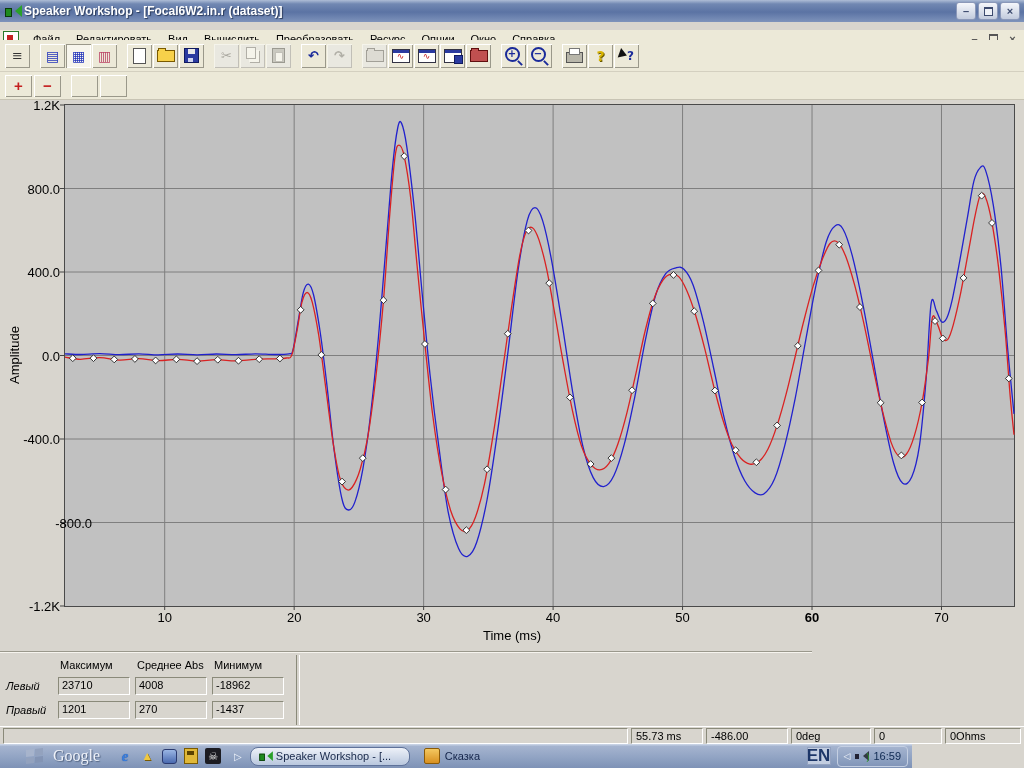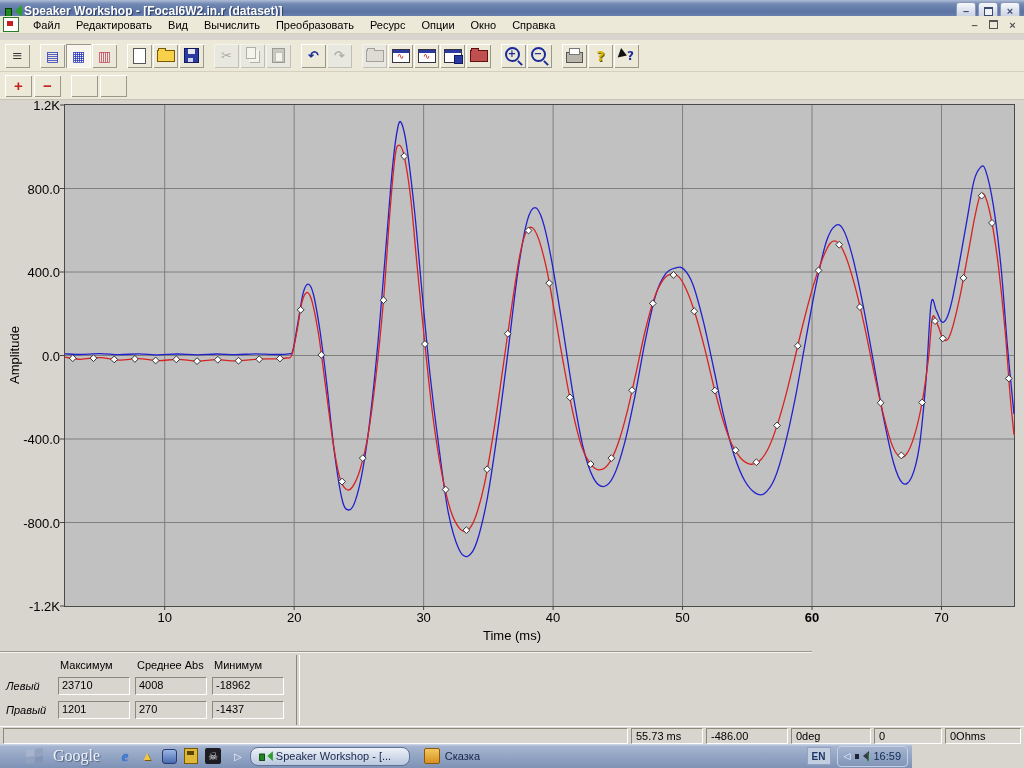--- a/index.html
+++ b/index.html
@@ -11,21 +11,21 @@
     display:flex;align-items:center;padding:0 4px;box-sizing:border-box;}
   #titlebar .title{color:#fff;font-weight:bold;font-size:12px;text-shadow:1px 1px 1px #2a3a5a;margin-left:5px;flex:1;}
   .spk-ic{width:15px;height:13px;position:relative;display:inline-block;}
   .spk-ic .box{position:absolute;left:1px;top:3px;width:5px;height:7px;background:#1e8a1e;border:1px solid #0a3a0a;}
   .spk-ic .cone{position:absolute;left:5px;top:0;width:0;height:0;border:6px solid transparent;border-right:7px solid #2aa02a;}
   .capbtn{width:18px;height:16px;margin-left:2px;border-radius:3px;border:1px solid #8b98b8;
     background:linear-gradient(180deg,#f5f7fb,#c2cbdd);display:flex;align-items:center;justify-content:center;
     color:#3c4a6e;font-size:11px;font-weight:bold;line-height:1;}
   .rest{width:7px;height:6px;border:1px solid #3c4a6e;border-top-width:2px;background:#eef1f7;}
   
-  #menubar{position:absolute;left:0;top:16px;width:1024px;height:18px;background:#ece9d8;
+  #menubar{position:absolute;left:0;top:30px;width:1024px;height:18px;background:#ece9d8;
     display:flex;align-items:center;padding:0 3px;box-sizing:border-box;border-bottom:1px solid #d4d0c0;}
   .doc-ic{width:14px;height:13px;background:#fff;border:1px solid #2a7a2a;position:relative;margin-right:6px;}
   .doc-ic:after{content:"";position:absolute;left:3px;top:3px;width:6px;height:5px;background:#c42222;}
   #menubar .mi{padding:2px 8px;color:#000;cursor:default;}
   #menubar .mdi{margin-left:auto;display:flex;gap:2px;align-items:center;}
   .mdi-btn{width:17px;height:14px;display:flex;align-items:center;justify-content:center;color:#555;font-weight:bold;font-size:11px;}
   .mdi-rest{width:7px;height:6px;border:1px solid #555;border-top-width:2px;}
   
   #toolbar1{position:absolute;left:0;top:40px;width:1024px;height:32px;background:#ece9d8;
     display:flex;align-items:center;padding:0 5px;box-sizing:border-box;border-bottom:1px solid #d4d0c0;}
@@ -107,21 +107,21 @@
   .robot:after{content:"";position:absolute;left:2px;top:2px;width:7px;height:4px;background:#5a4200;}
   .skull{width:16px;height:16px;background:#1c1c22;border-radius:2px;color:#e8e8e8;font-size:11px;display:flex;align-items:center;justify-content:center;}
   .chev{color:#eef2fa;font-size:10px;margin:0 8px;}
   #task-active{height:19px;width:160px;border-radius:8px;border:1px solid #5f729a;
      background:linear-gradient(180deg,#edf1f8,#b9c7de);display:flex;align-items:center;padding:0 6px;box-sizing:border-box;gap:4px;}
   #task-active span.txt{font-size:11px;color:#18284a;white-space:nowrap;overflow:hidden;}
   #task2{display:flex;align-items:center;gap:5px;margin-left:14px;}
   .bookic{width:14px;height:14px;border-radius:2px;background:linear-gradient(180deg,#f4c860,#d89020);border:1px solid #8a5a08;}
   #task2 .txt{font-size:11px;color:#14244a;}
   #tray{margin-left:auto;display:flex;align-items:center;gap:6px;}
-  .en-tile{width:22px;height:16px;background:#c2cde0;border:1px solid #93a2c0;color:#1c3668;font-weight:bold;font-size:10px;
+  .en-tile{width:22px;height:16px;background:#c2cde0;border:1px solid #93a2c0;color:#1c3668;font-weight:bold;font-size:17px;
      display:flex;align-items:center;justify-content:center;}
   #tray-box{display:flex;align-items:center;gap:5px;border:1px solid #c4cfe2;border-radius:4px;padding:1px 6px;height:17px;}
   .tray-arrow{color:#f2f5fb;font-size:9px;}
   .spk2{width:13px;height:11px;position:relative;}
   .spk2 .b{position:absolute;left:0;top:3px;width:4px;height:5px;background:#223;}
   .spk2 .c{position:absolute;left:3px;top:0;width:0;height:0;border:5.5px solid transparent;border-right:6px solid #333a44;}
   .spk2 .w{position:absolute;right:-1px;top:1px;color:#2a9a2a;font-size:9px;}
   #clock{font-size:11px;color:#102a52;}
 </style>
 </head>
@@ -333,21 +333,21 @@
         <div class="stat-box">270</div>
         <div class="stat-box">-1437</div>
       </div>
     <div id="dlg-sep"></div>
   </div>
 <span class="ytick" style="top: -2px;">1.2K</span>
     <span class="ytick" style="top: 81.5px;">800.0</span>
     <span class="ytick" style="top: 165px;">400.0</span>
     <span class="ytick" style="top: 248.5px;">0.0</span>
     <span class="ytick" style="top: 332px;">-400.0</span>
-    <span class="ytick" style="top: 415.5px;">-800.0</span>
+    <span class="ytick" style="top: 415.5px; margin-left: 32px;">-800.0</span>
     <span class="ytick" style="top: 499px;">-1.2K</span>
     <span class="xtick" style="left: 147.69px; top: 510px;">10</span>
     <span class="xtick" style="left: 277.158px; top: 510px;">20</span>
     <span class="xtick" style="left: 406.626px; top: 510px;">30</span>
     <span class="xtick" style="left: 536.094px; top: 510px;">40</span>
     <span class="xtick" style="left: 665.562px; top: 510px;">50</span>
     <span class="xtick" style="left: 795.03px; top: 510px; font-weight: bold;">60</span>
     <span class="xtick" style="left: 924.498px; top: 510px;">70</span>
   </div>
 

